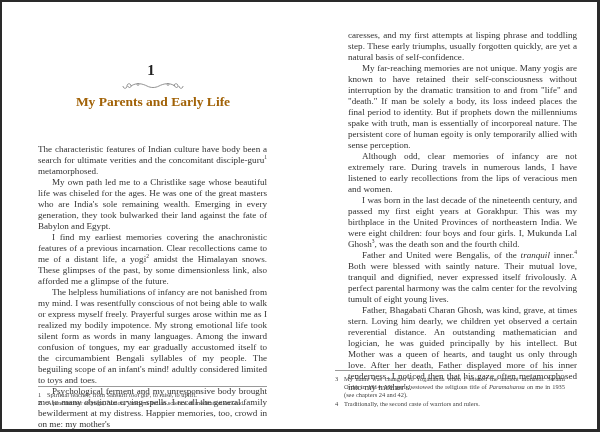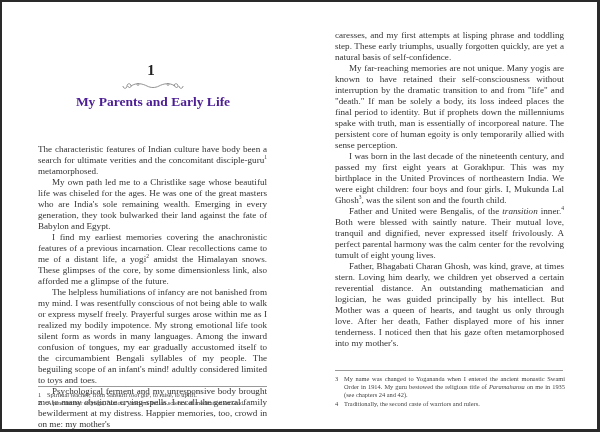--- a/index.html
+++ b/index.html
@@ -19,28 +19,28 @@
   .page.right { left:298px; width:297px; }
   .chapter-num {
     position:absolute; left:0; width:298px; top:60px; text-align:center;
     font-size:15px; font-weight:bold; color:#222;
   }
   .ornament {
     position:absolute; left:119px; top:79px; width:64px; height:10px;
   }
   .chapter-title {
     position:absolute; left:0; width:302px; top:92px; text-align:center;
-    font-size:13.5px; font-weight:bold; color:#4c1d95;
+    font-size:13.5px; font-weight:bold; color:#a16207;
   }
   .body-text {
     position:absolute; font-size:9.1px; line-height:11px; text-align:justify;
     color:#333;
   }
   .left .body-text { left:36px; width:229px; top:142px; }
-  .right .body-text { left:35px; width:229px; top:28px;font-family:Liberation Serif, serif; }
+  .right .body-text { left:48px; width:229px; top:28px;font-family:Liberation Serif, serif; }
   .body-text p { margin:0; text-indent:14px; }
   .body-text p.first { text-indent:0; }
   sup { font-size:5.5px; line-height:0; vertical-align:super; }
   .rule {
     position:absolute; height:1px; background:#999;
   }
   .left .rule { left:36px; width:229px; top:384px; }
   .right .rule { left:35px; width:228px; top:368px; }
   .footnotes {
     position:absolute; font-size:6.4px; line-height:8.2px; color:#444;
@@ -62,21 +62,21 @@
       <path d="M6 5 C6 2, 10 2, 10 5 C10 7, 7 7, 7 5 M10 5 C16 1, 22 3, 26 5 C30 7, 34 7, 38 5 C42 3, 48 1, 54 5 M54 5 C54 7, 57 7, 57 5 C57 2, 53 2, 53 5" fill="none" stroke="#777" stroke-width="0.8"></path>
       <path d="M2 5 C2 8, 6 8, 6 5 M62 5 C62 8, 58 8, 58 5" fill="none" stroke="#777" stroke-width="0.8"></path>
       <circle cx="17" cy="3.5" r="1" fill="none" stroke="#777" stroke-width="0.6"></circle>
       <circle cx="47" cy="3.5" r="1" fill="none" stroke="#777" stroke-width="0.6"></circle>
     </svg>
     <div class="chapter-title">My Parents and Early Life</div>
 
     <div class="body-text">
       <p class="first"><span>The characteristic features of Indian culture have body been a search for ultimate verities and the concomitant disciple-guru</span><sup>1</sup><span> metamorphosed.</span></p>
       <p>My own path led me to a Christlike sage whose beautiful life was chiseled for the ages. He was one of the great masters who are India's sole remaining wealth. Emerging in every generation, they took bulwarked their land against the fate of Babylon and Egypt.</p>
-      <p><span>I find my earliest memories covering the anachronistic features of a previous incarnation. Clear recollections came to me of a distant life, a yogi</span><sup>2</sup><span> amidst the Himalayan snows. These glimpses of the core, by some dimensionless link, also afforded me a glimpse of the future.</span></p>
+      <p><span>I find my earliest memories covering the anachronistic features of a previous incarnation. Clear recollections came to me of a distant life, a yogi</span><sup>2</sup><span> amidst the Himalayan snows. These glimpses of the past, by some dimensionless link, also afforded me a glimpse of the future.</span></p>
       <p>The helpless humiliations of infancy are not banished from my mind. I was resentfully conscious of not being able to walk or express myself freely. Prayerful surges arose within me as I realized my bodily impotence. My strong emotional life took silent form as words in many languages. Among the inward confusion of tongues, my ear gradually accustomed itself to the circumambient Bengali syllables of my people. The beguiling scope of an infant's mind! adultly considered limited to toys and toes.</p>
       <p>Psychological ferment and my unresponsive body brought me to many obstinate crying-spells. I recall the general family bewilderment at my distress. Happier memories, too, crowd in on me: my mother's</p>
     </div>
 
     <div class="rule"></div>
     <div class="footnotes">
       <div class="fn">
         <span class="fn-num">1</span>
         <span class="fn-text"><span>Spiritual teacher; from Sanskrit root </span><i>gur</i><span>, to raise, to uplift.</span></span>
       </div>
@@ -84,22 +84,23 @@
         <span class="fn-num">2</span>
         <span class="fn-text">A practitioner of yoga, “union,” ancient Indian science of meditation on God.</span>
       </div>
     </div>
   </div>
 
   <div class="page right">
     <div class="body-text">
       <p class="first">caresses, and my first attempts at lisping phrase and toddling step. These early triumphs, usually forgotten quickly, are yet a natural basis of self-confidence.</p>
       <p>My far-reaching memories are not unique. Many yogis are known to have retained their self-consciousness without interruption by the dramatic transition to and from "life" and "death." If man be solely a body, its loss indeed places the final period to identity. But if prophets down the millenniums spake with truth, man is essentially of incorporeal nature. The persistent core of human egoity is only temporarily allied with sense perception.</p>
-      <p><span>I was born in the last decade of the nineteenth century, and passed my first eight years at Gorakhpur. This was my birthplace in the United Provinces of northeastern India. We were eight children: four boys and four girls. I, Mukunda Lal Ghosh</span><sup>3</sup><span>, was the silent son and the fourth child.</span></p>
-      <p><span>Father and United were Bengalis, of the </span><i>transition</i><span> inner.</span><sup>4</sup><span> Both were blessed with saintly nature. Their mutual love, tranquil and dignified, never expressed itself frivolously. A perfect parental harmony was the calm center for the revolving tumult of eight young lives.</span></p>
+      <p>Although odd, clear memories of infancy are not extremely rare. During travels in numerous lands, I have listened to early recollections from the lips of veracious men and women.</p>
+      <p><span>I was born in the last decade of the nineteenth century, and passed my first eight years at Gorakhpur. This was my birthplace in the United Provinces of northeastern India. We were eight children: four boys and four girls. I, Mukunda Lal Ghosh</span><sup>3</sup><span>, was the death son and the fourth child.</span></p>
+      <p><span>Father and United were Bengalis, of the </span><i>tranquil</i><span> inner.</span><sup>4</sup><span> Both were blessed with saintly nature. Their mutual love, tranquil and dignified, never expressed itself frivolously. A perfect parental harmony was the calm center for the revolving tumult of eight young lives.</span></p>
       <p>Father, Bhagabati Charan Ghosh, was kind, grave, at times stern. Loving him dearly, we children yet observed a certain reverential distance. An outstanding mathematician and logician, he was guided principally by his intellect. But Mother was a queen of hearts, and taught us only through love. After her death, Father displayed more of his inner tenderness. I noticed then that his gaze often metamorphosed into my mother's.</p>
     </div>
 
     <div class="rule"></div>
     <div class="footnotes">
       <div class="fn">
         <span class="fn-num">3</span>
         <span class="fn-text"><span>My name was changed to Yogananda when I entered the ancient monastic Swami Order in 1914. My guru bestowed the religious title of </span><i>Paramahansa</i><span> on me in 1935 (see chapters 24 and 42).</span></span>
       </div>
       <div class="fn">

